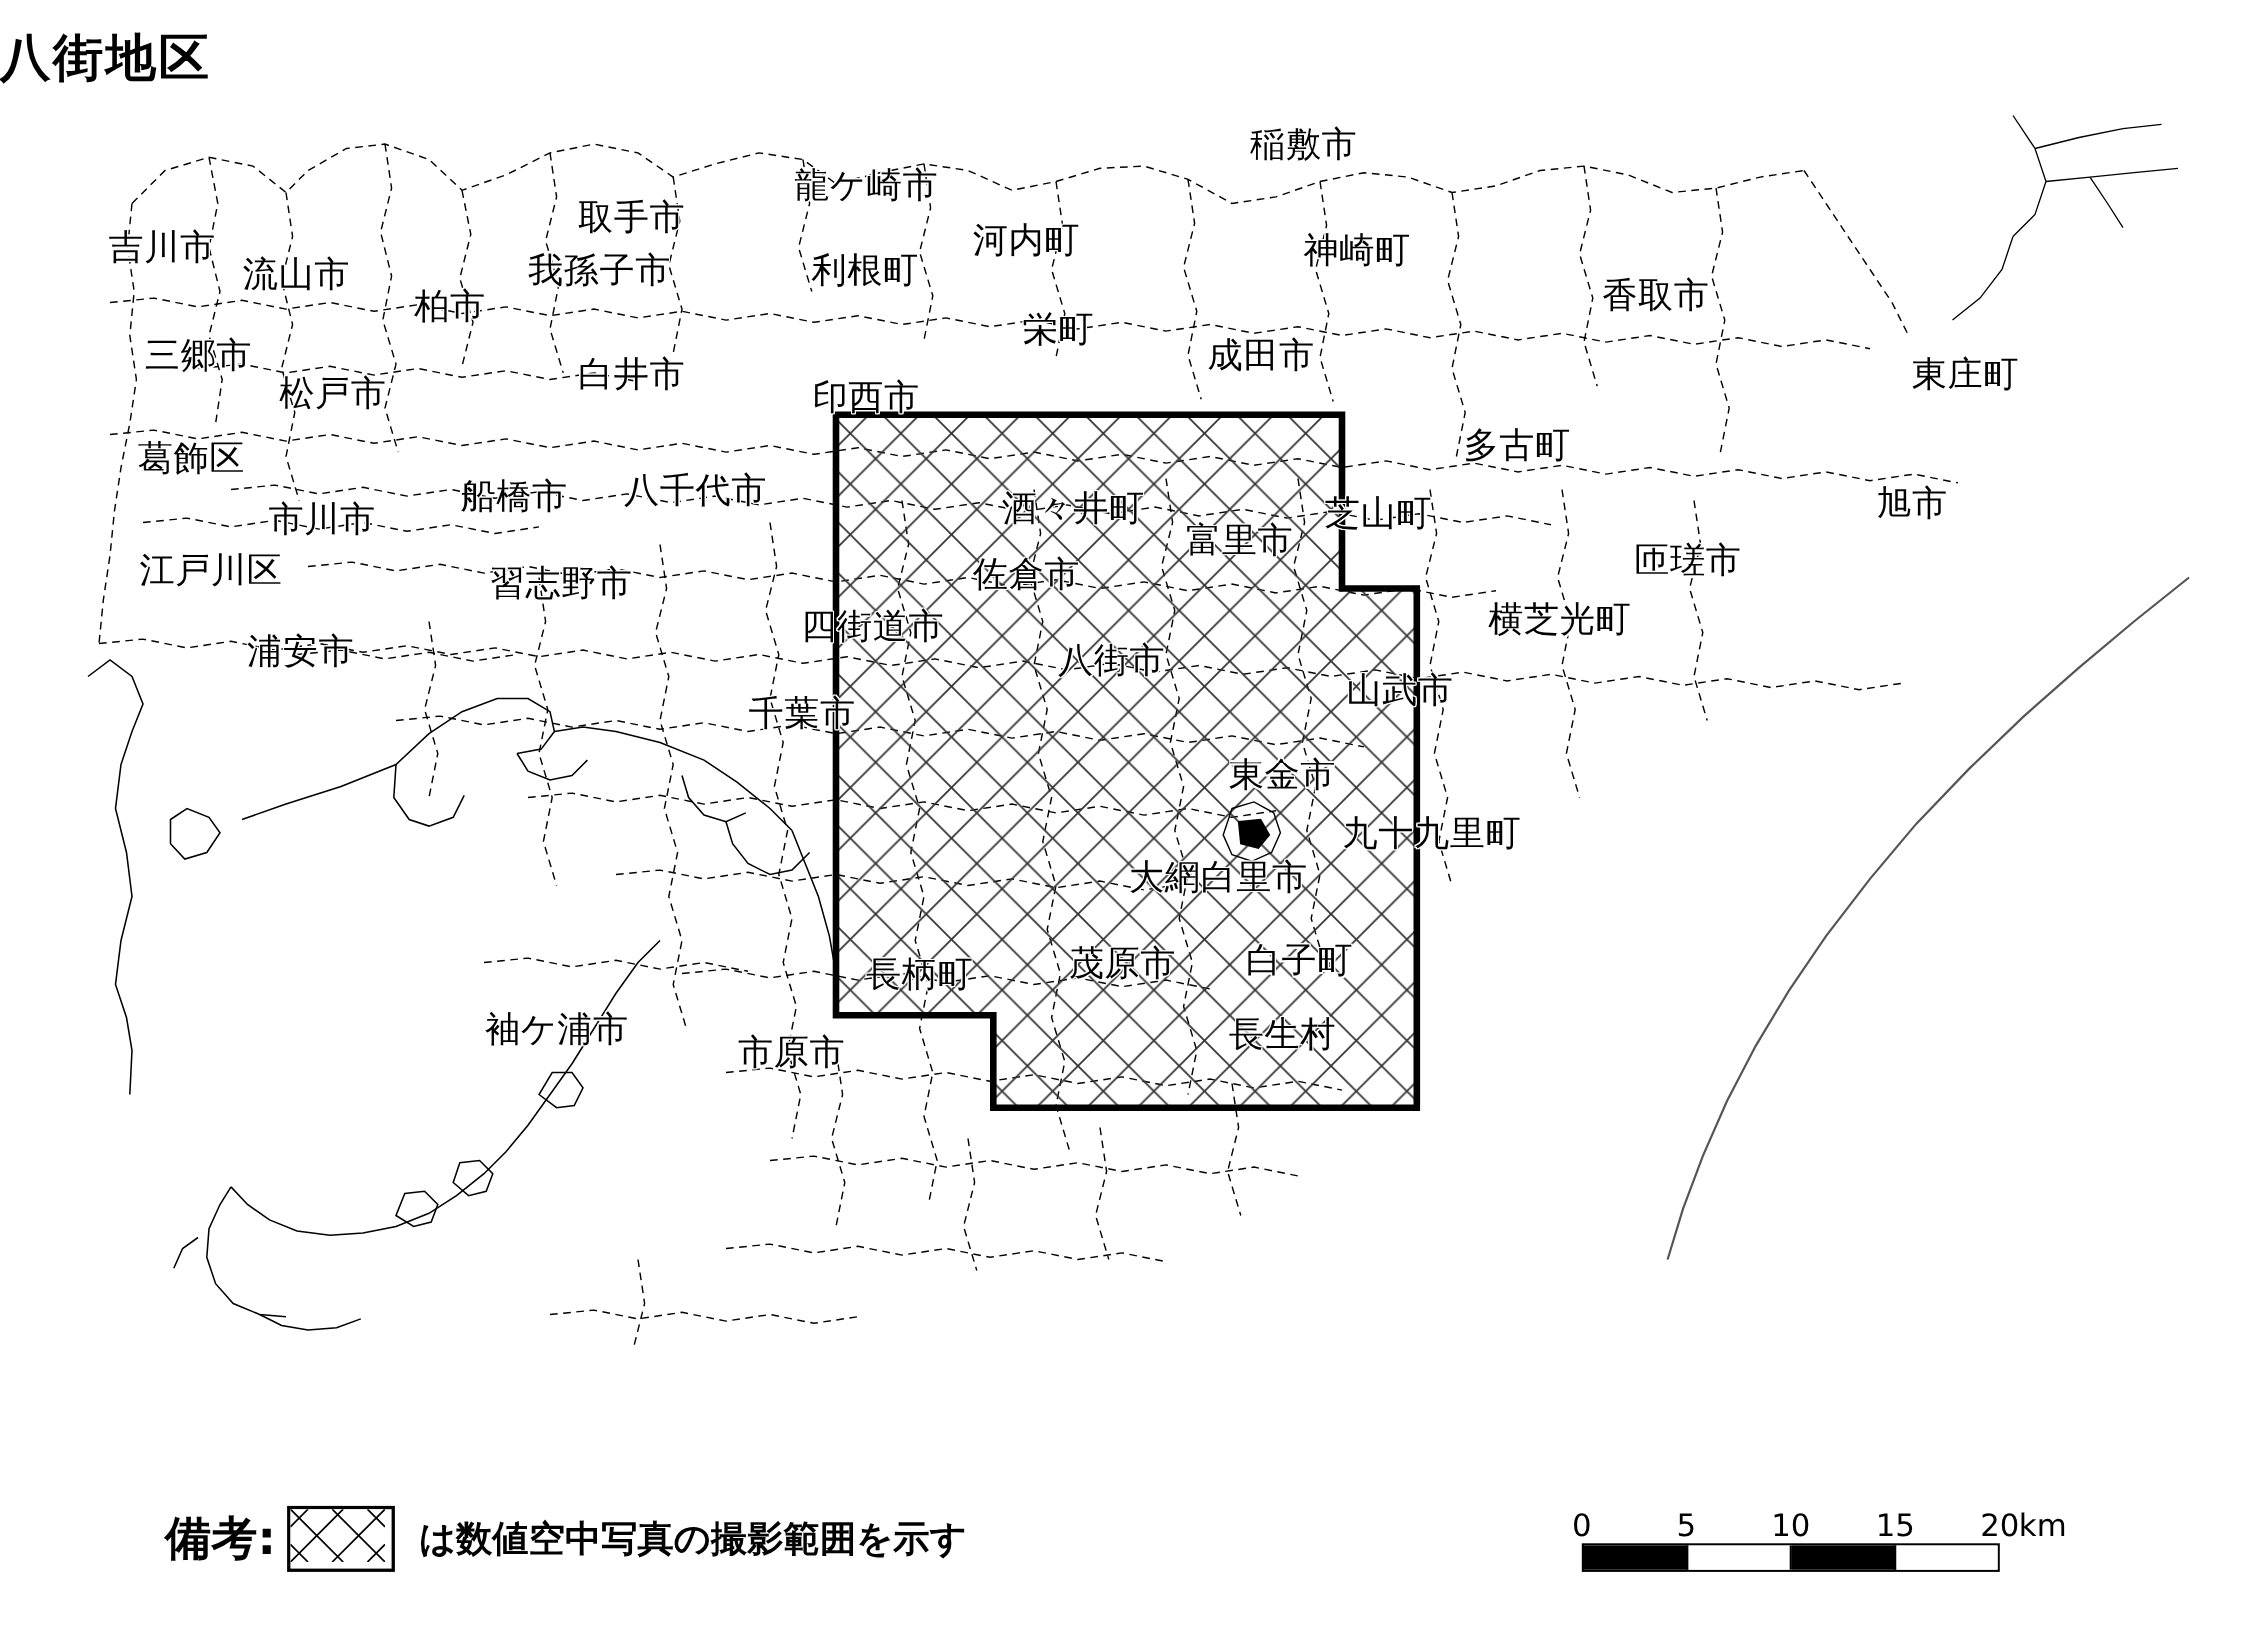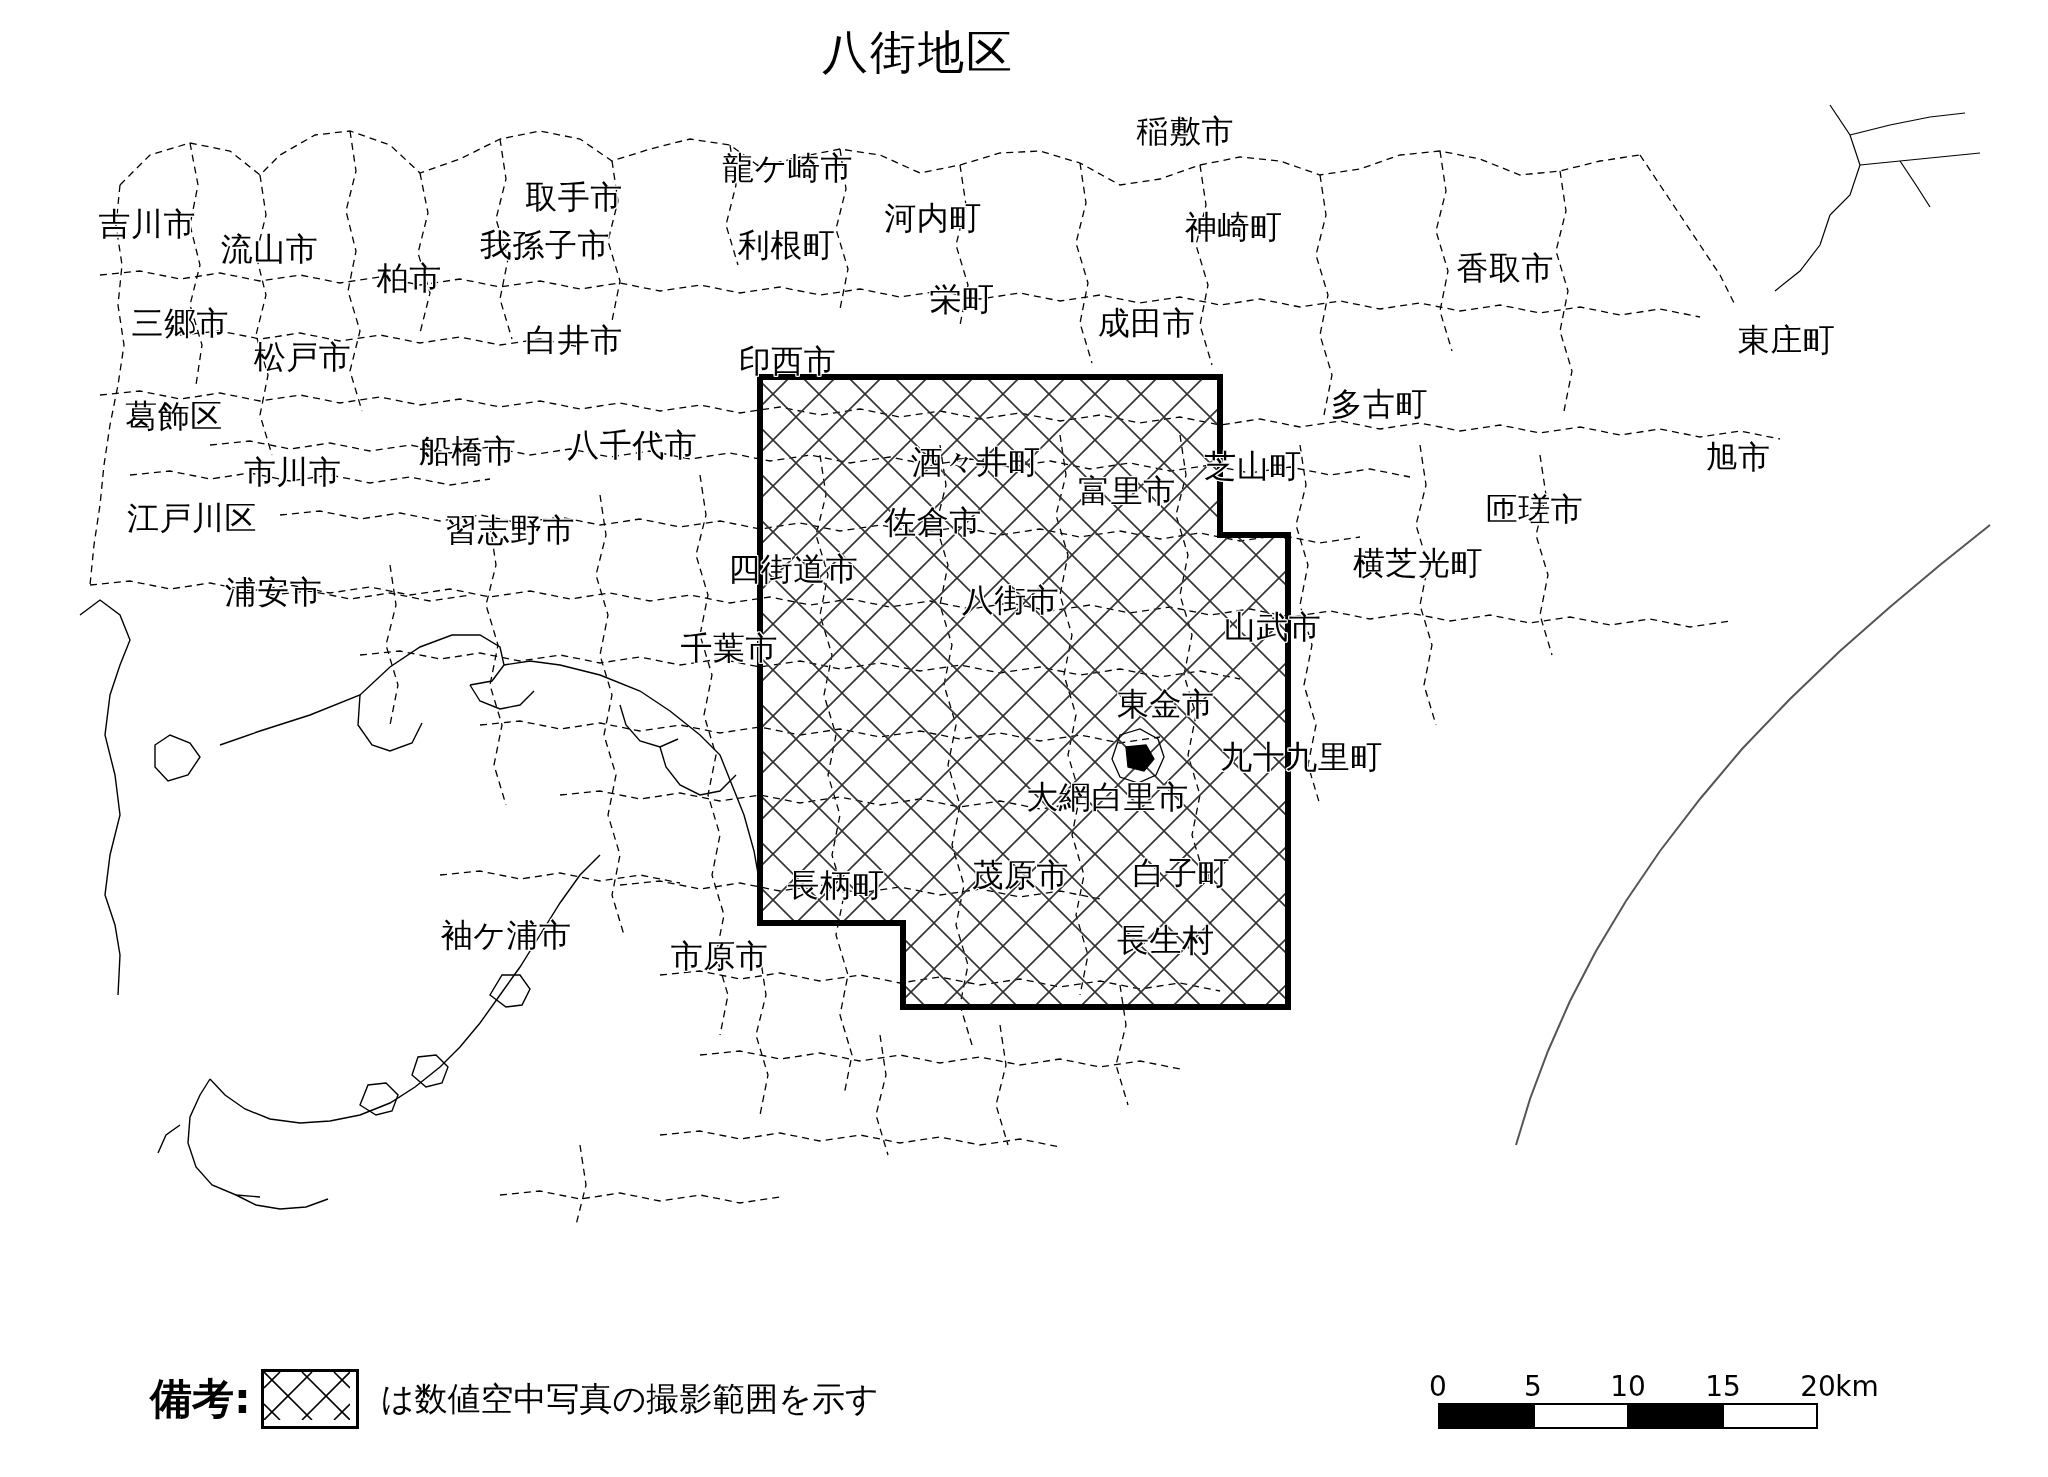--- a/index.html
+++ b/index.html
@@ -14,23 +14,23 @@
     font-family: "DejaVu Sans", "Liberation Sans", sans-serif;
     color: #000000;
     overflow: hidden;
   }
 
   #map-title {
     position: absolute;
     top: 22px;
     left: 0;
     width: 1836px;
-    text-align: center;
+    text-align: left;
     font-size: 46px;
-    font-weight: 400;
+    font-weight: 700;
     letter-spacing: 2px;
   }
 
   #map-canvas-wrap {
     position: absolute;
     top: 95px;
     left: 60px;
     width: 1940px;
     height: 1240px;
   }
@@ -65,21 +65,21 @@
     font-weight: 600;
   }
   #legend-swatch {
     width: 92px;
     height: 54px;
     border: 3px solid #000;
     background-color: #fff;
   }
   #legend-note {
     font-size: 33px;
-    font-weight: 400;
+    font-weight: 700;
     margin-left: 12px;
   }
 
   
   #scalebar {
     position: absolute;
     right: 230px;
     bottom: 48px;
     width: 380px;
   }

